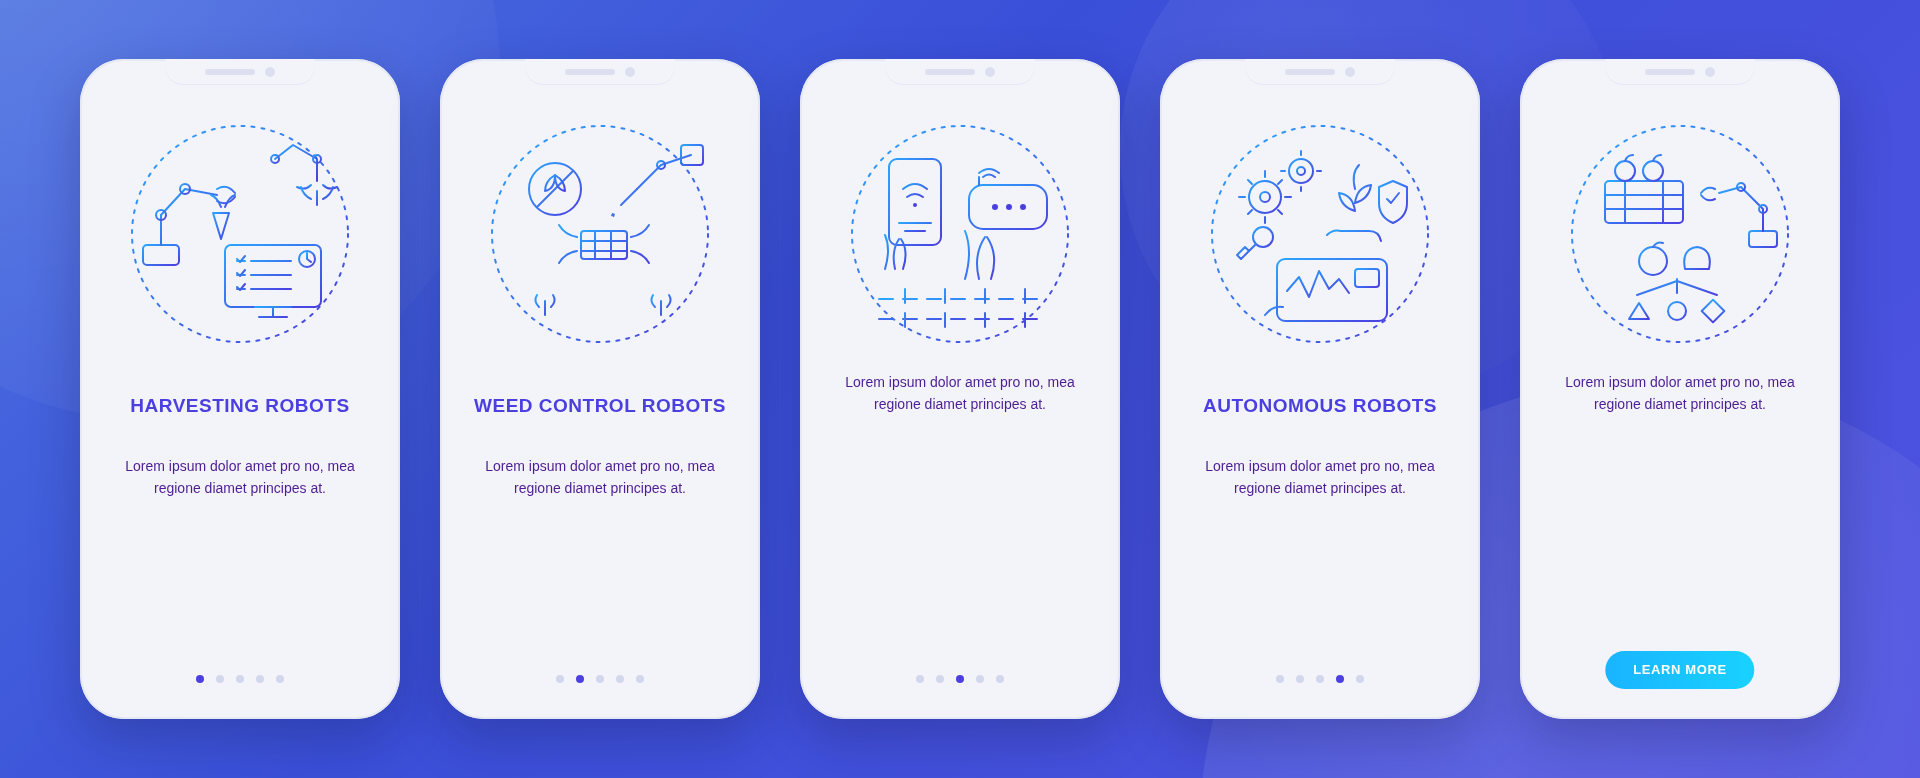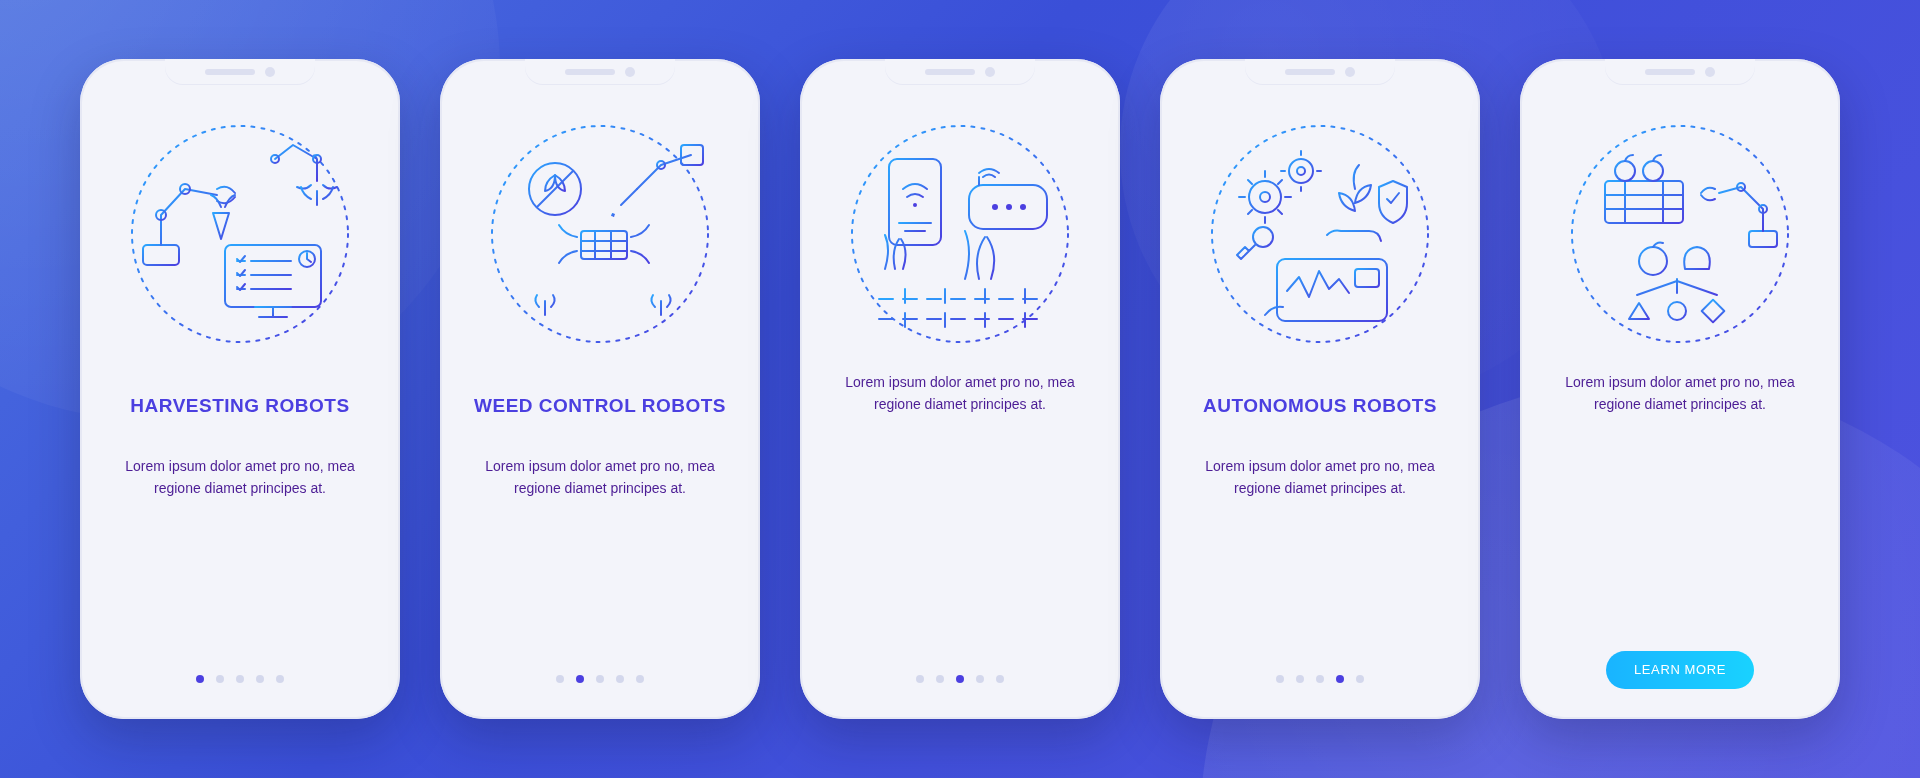--- a/index.html
+++ b/index.html
@@ -104,21 +104,21 @@
   .dot.active { background: #4b3fe0; }
 
   .cta {
     position: absolute;
     bottom: 30px; left: 50%; transform: translateX(-50%);
     padding: 11px 28px 12px;
     border-radius: 22px;
     background: linear-gradient(90deg, #19b4ff, #19d2ff);
     color: #fff;
     font-size: 13px;
-    font-weight: 400;
+    font-weight: 700;
     letter-spacing: .6px;
     border: none;
     cursor: pointer;
   }
 
   
   .ln { fill:none; stroke-width:2; stroke-linecap:round; stroke-linejoin:round; }
 </style>
 </head>
 <body>

